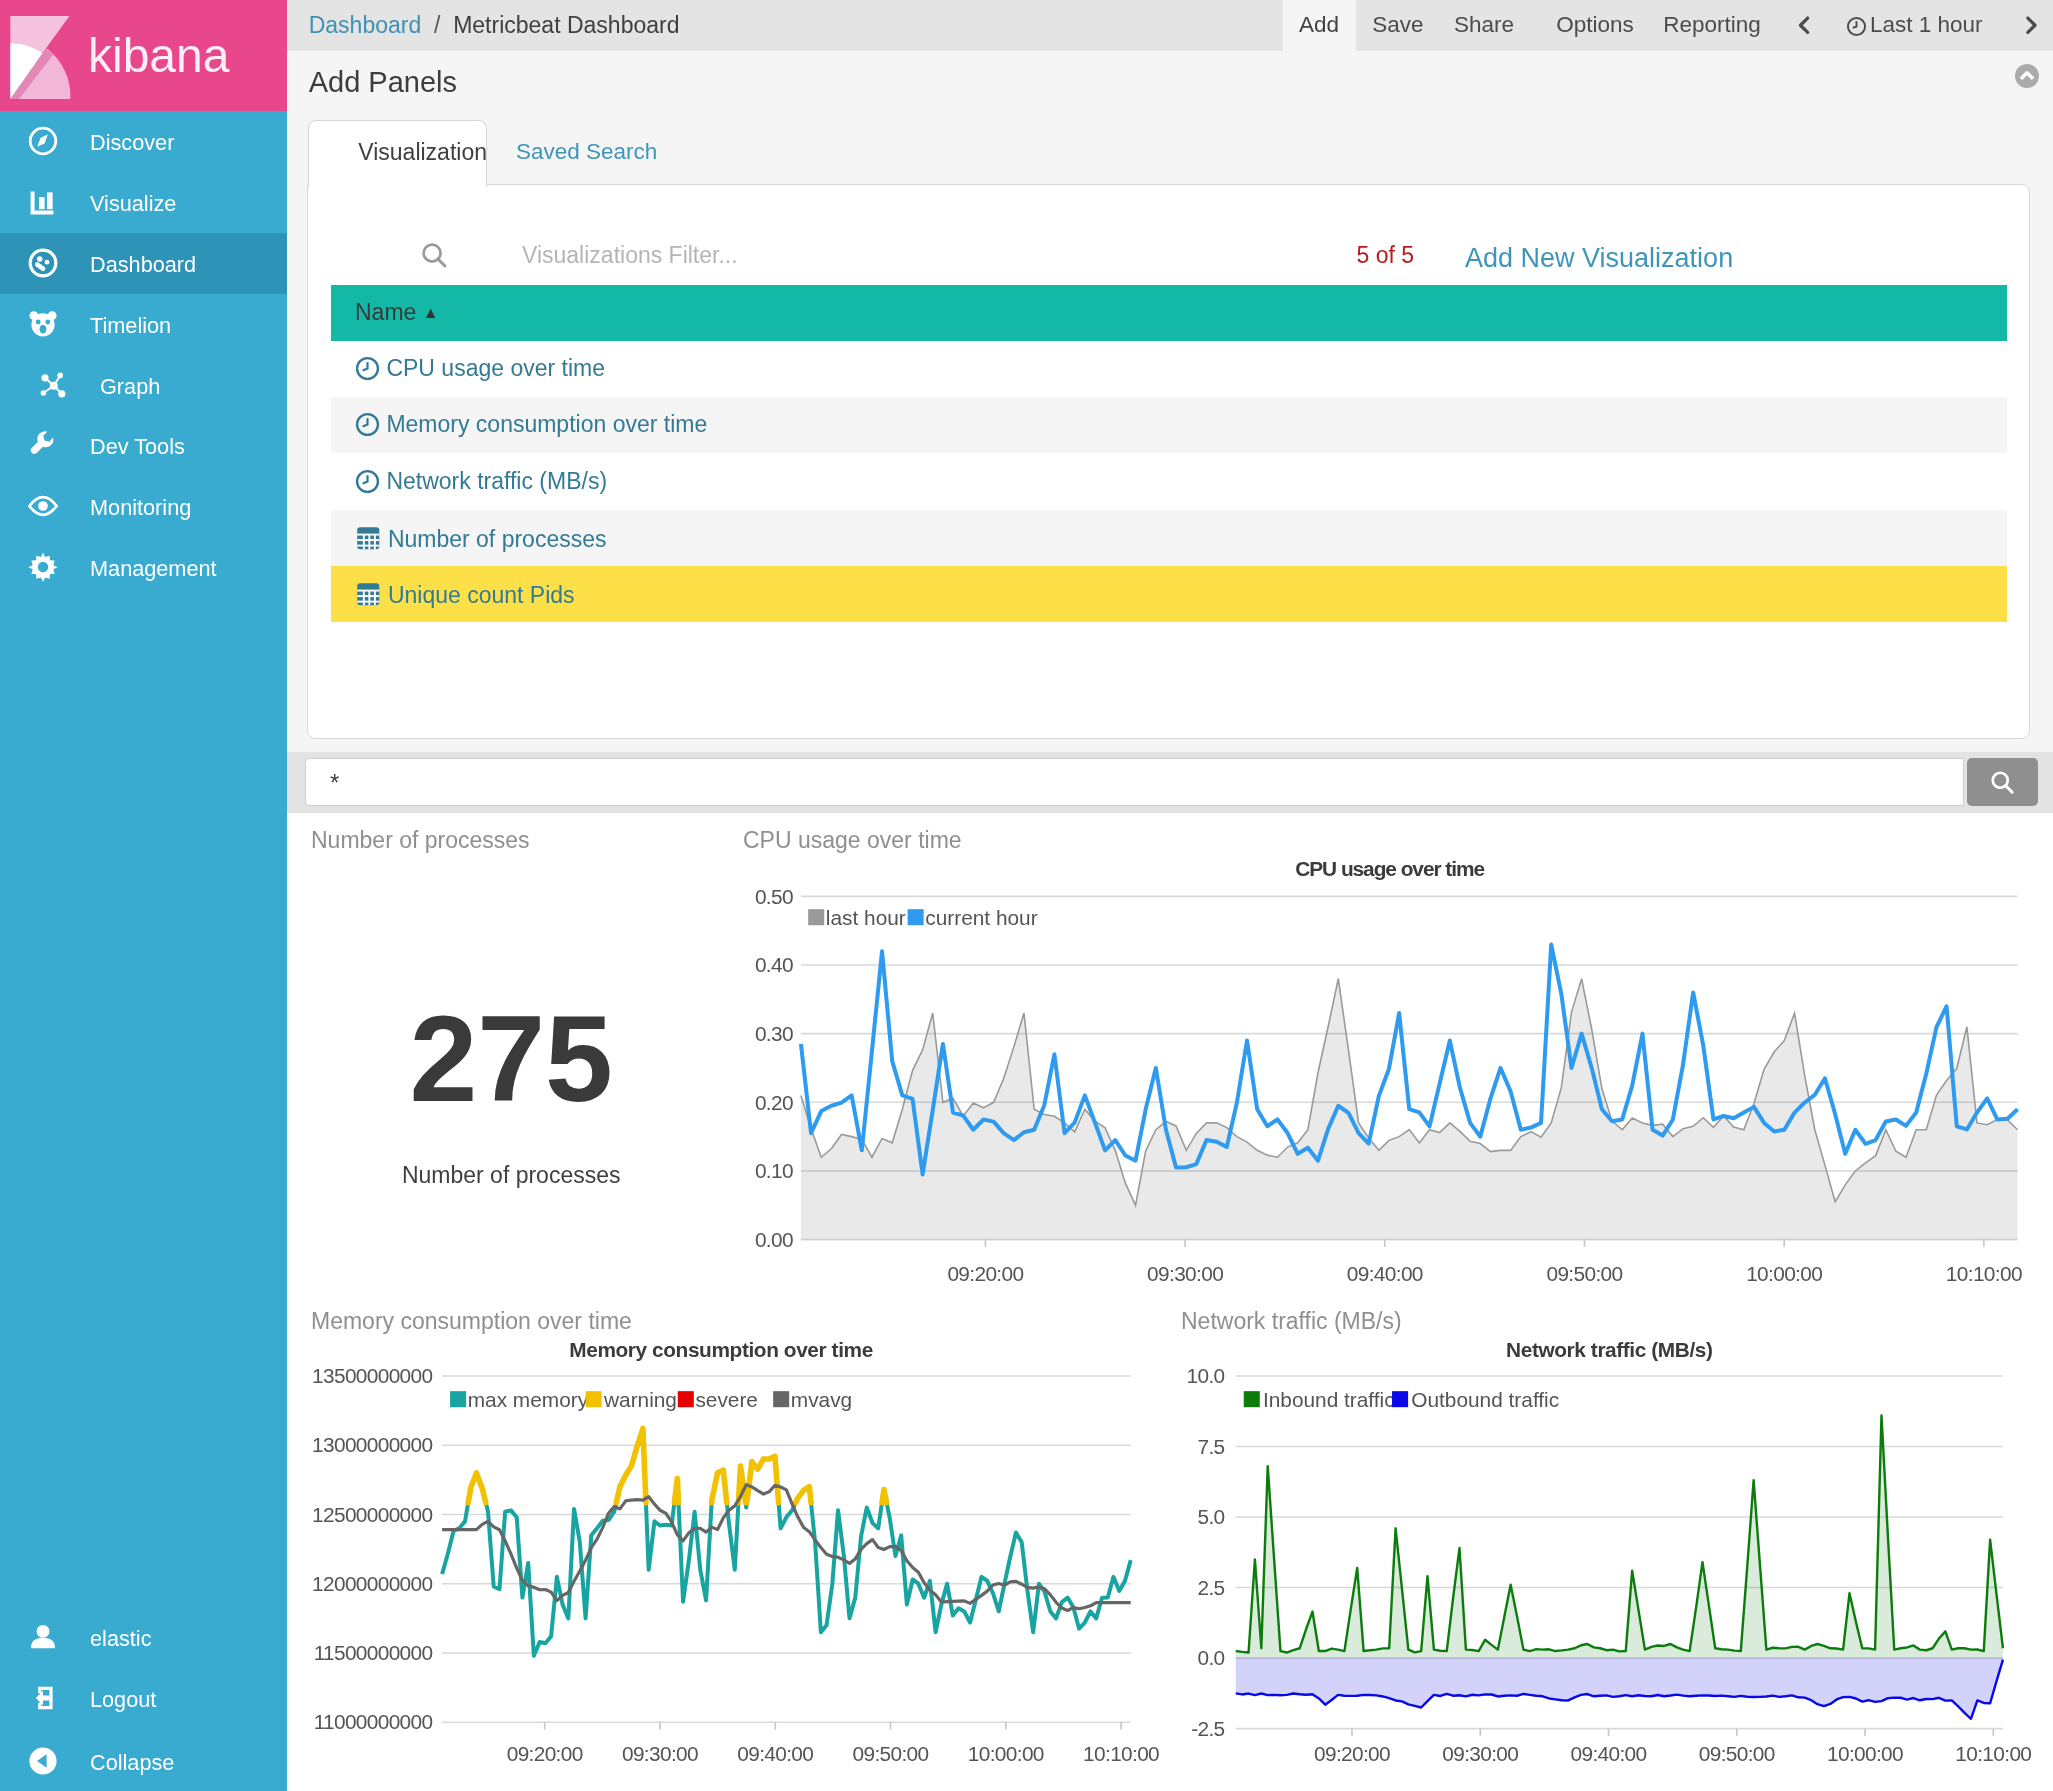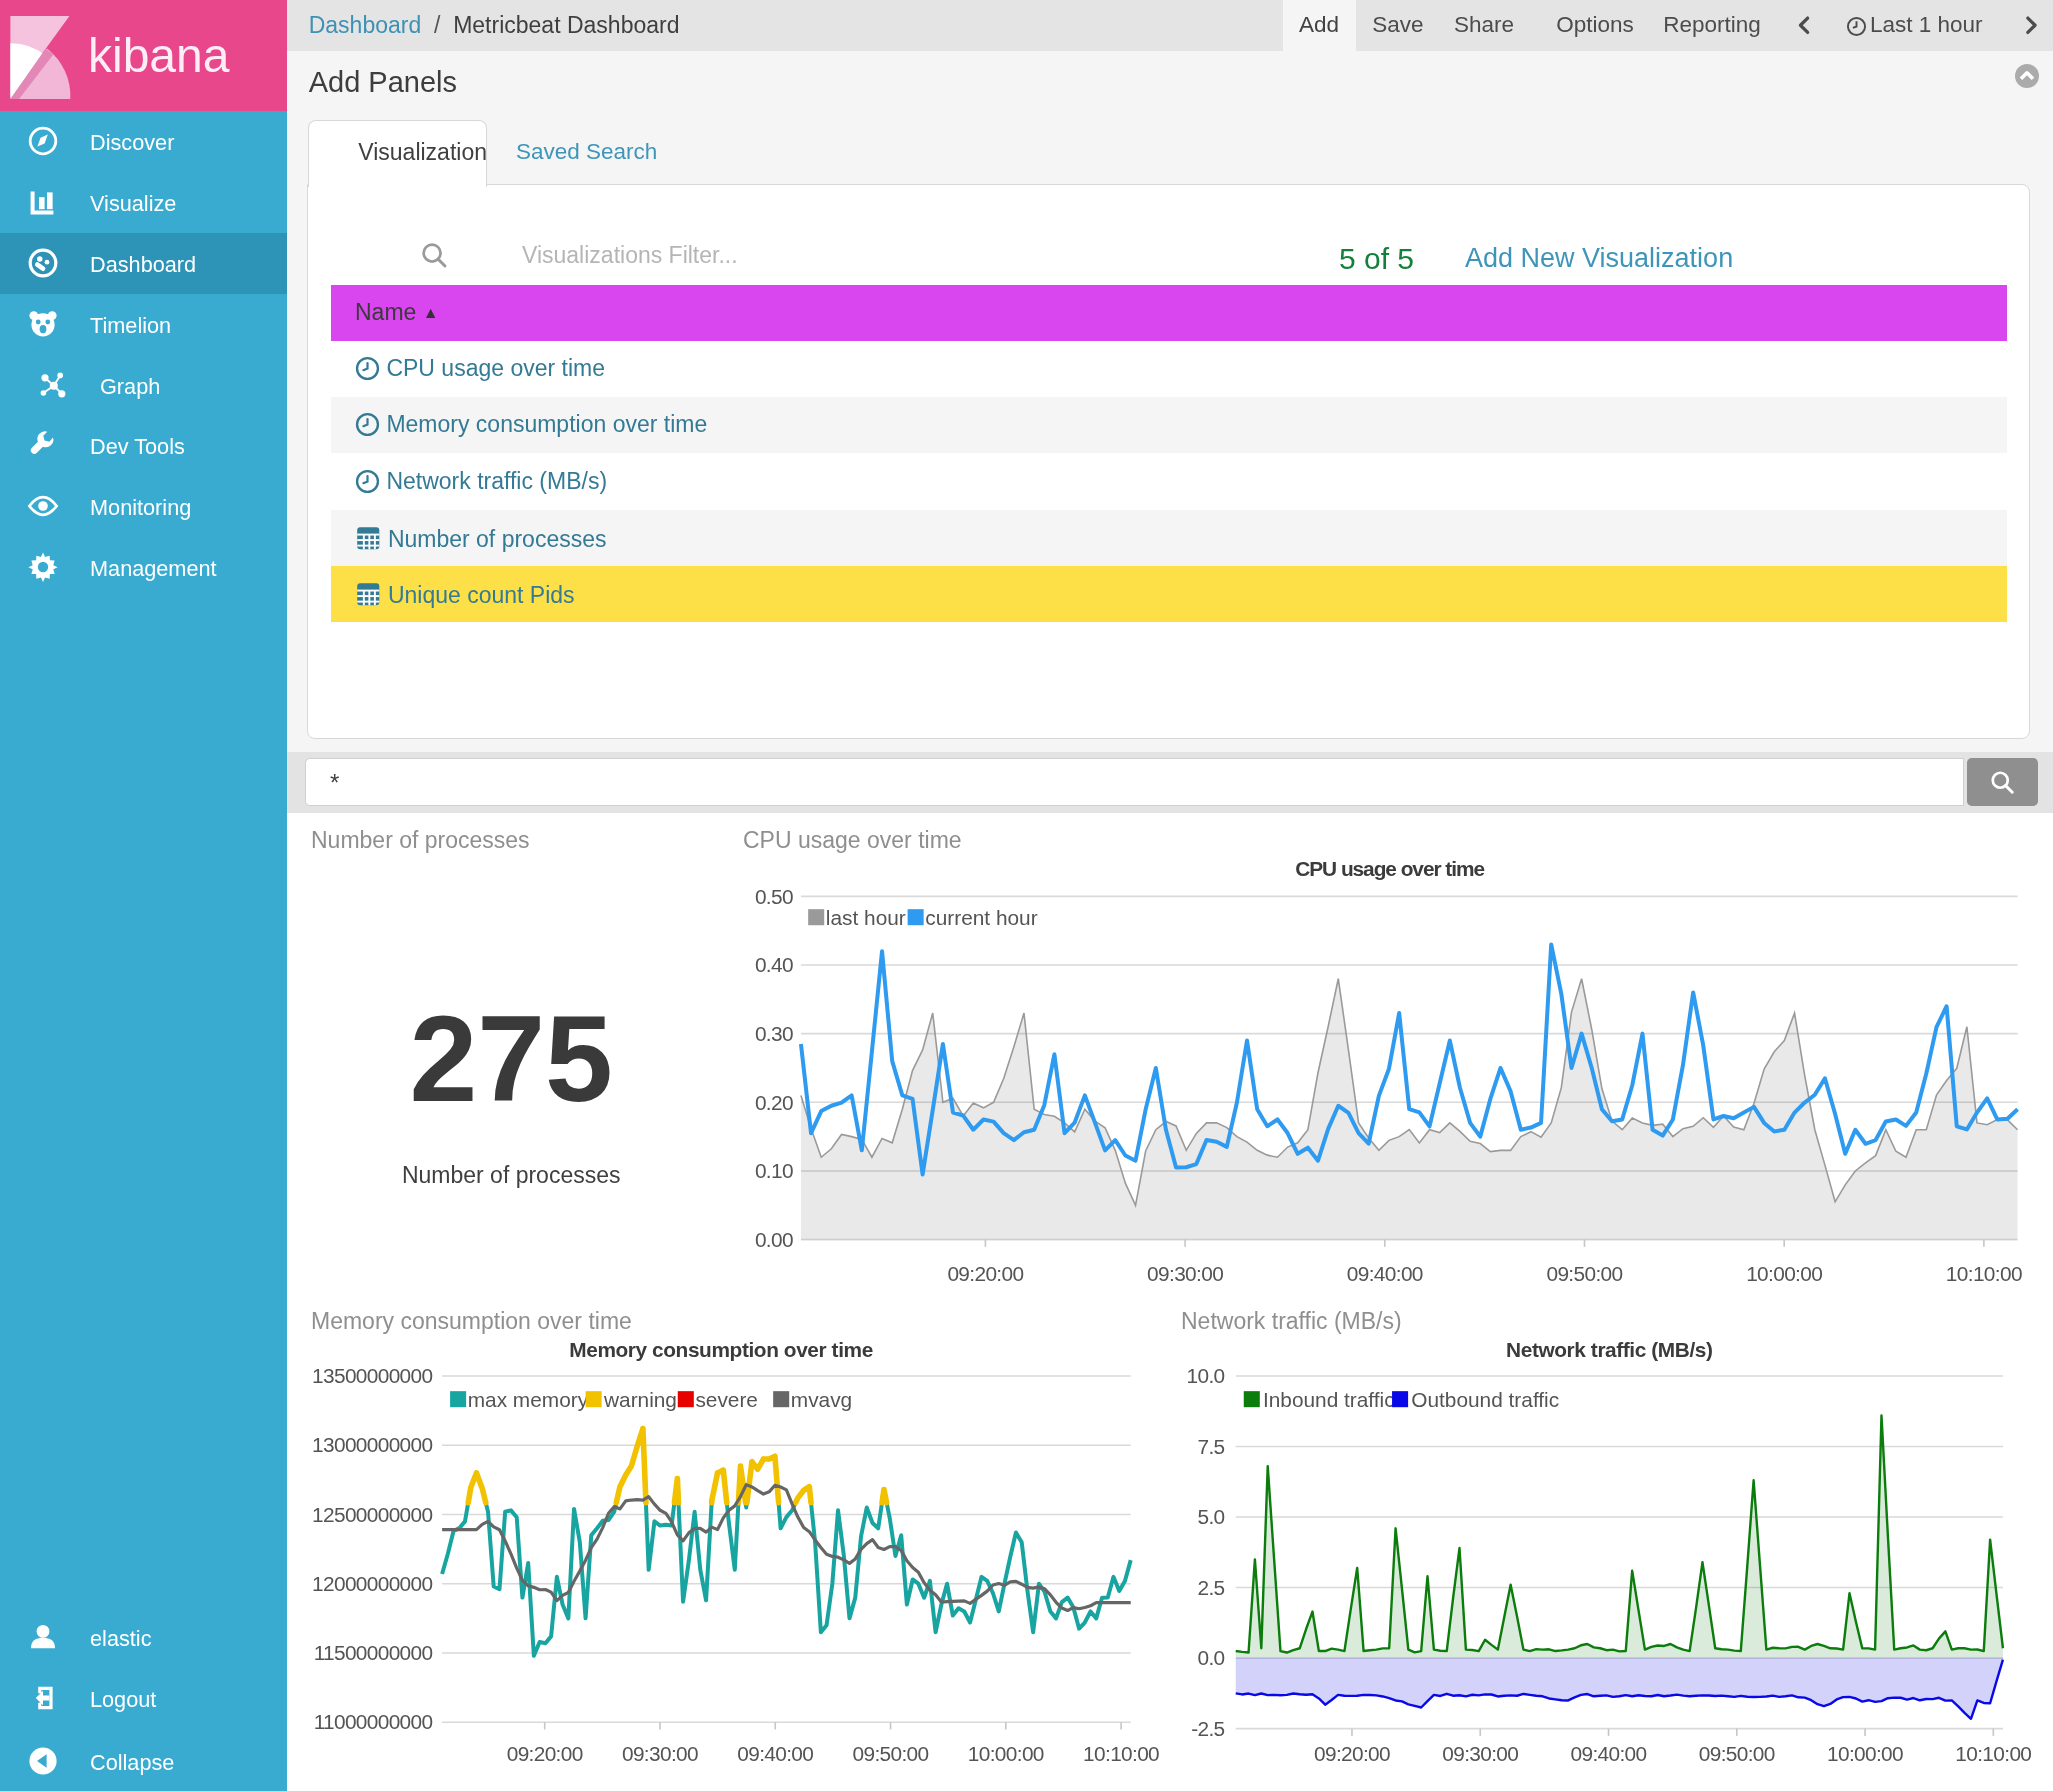--- a/index.html
+++ b/index.html
@@ -138,23 +138,23 @@
     </svg>
 <div class="abs" style="left:21px;top:69px;width:179px;height:67px;background:#fff;border:1.6px solid #d8d8d8;border-bottom:none;border-radius:8px 8px 0 0;z-index:3"></div>
 <div class="abs" style="left:21px;top:90px;width:179px;text-align:right;font-size:23px;line-height:1;color:#3f3f3f;z-index:4">Visualization</div>
 <div class="abs" style="left:229px;top:90px;font-size:22.5px;line-height:1;color:#3e95ba">Saved Search</div>
 <div class="abs" style="left:20px;top:133px;width:1723px;height:555px;background:#fff;border:1.6px solid #d8d8d8;border-radius:0 8px 8px 8px;z-index:2"></div>
 <svg class="abs" style="left:133px;top:190px;z-index:5;" width="29" height="29" viewBox="0 0 36 36">
       <circle cx="15" cy="15" r="10.5" fill="none" stroke="#9a9a9a" stroke-width="3.4"></circle>
       <line x1="22.5" y1="22.5" x2="31" y2="31" stroke="#9a9a9a" stroke-width="3.6" stroke-linecap="round"></line>
     </svg>
 <div class="abs" style="left:235px;top:193px;font-size:23px;line-height:1;color:#b5b5b5;z-index:5;">Visualizations Filter...</div>
-<div class="abs" style="left:1127px;top:193px;font-size:30px;line-height:1;color:#15803d;transform:translateX(-100%);z-index:5;">5 of 5</div>
+<div class="abs" style="left:1127px;top:193px;font-size:23px;line-height:1;color:#b91c1c;transform:translateX(-100%);z-index:5;">5 of 5</div>
 <div class="abs" style="left:1178px;top:194px;font-size:27px;line-height:1;color:#3e95ba;z-index:5;">Add New Visualization</div>
-<div class="abs" style="left:44px;top:234px;width:1676px;height:56px;background:#d946ef;z-index:5;">
+<div class="abs" style="left:44px;top:234px;width:1676px;height:56px;background:#14b8a6;z-index:5;">
       <span style="position:absolute;left:24px;top:16px;font-size:23px;line-height:1;color:#3a3a3a">Name <span style="font-size:16px;color:#333;vertical-align:1.6px">▲</span></span>
     </div>
 <div class="abs" style="left:44px;top:290px;width:1676px;height:56px;background:#fff;z-index:5;">
       <span style="position:absolute;left:24px;top:15.2px;font-size:23px;line-height:1;color:#337a95"><svg width="25" height="25" viewBox="0 0 34 34" style="vertical-align:-4.8px">
           <circle cx="17" cy="17" r="14.2" fill="none" stroke="#337a95" stroke-width="3.2"></circle>
           <path d="M17 9.5 v7.5 l-5.6 2.3" fill="none" stroke="#337a95" stroke-width="3" stroke-linecap="round"></path>
         </svg> CPU usage over time</span>
     </div>
 <div class="abs" style="left:44px;top:346px;width:1676px;height:56px;background:#f5f5f5;z-index:5;">
       <span style="position:absolute;left:24px;top:15.2px;font-size:23px;line-height:1;color:#337a95"><svg width="25" height="25" viewBox="0 0 34 34" style="vertical-align:-4.8px">

